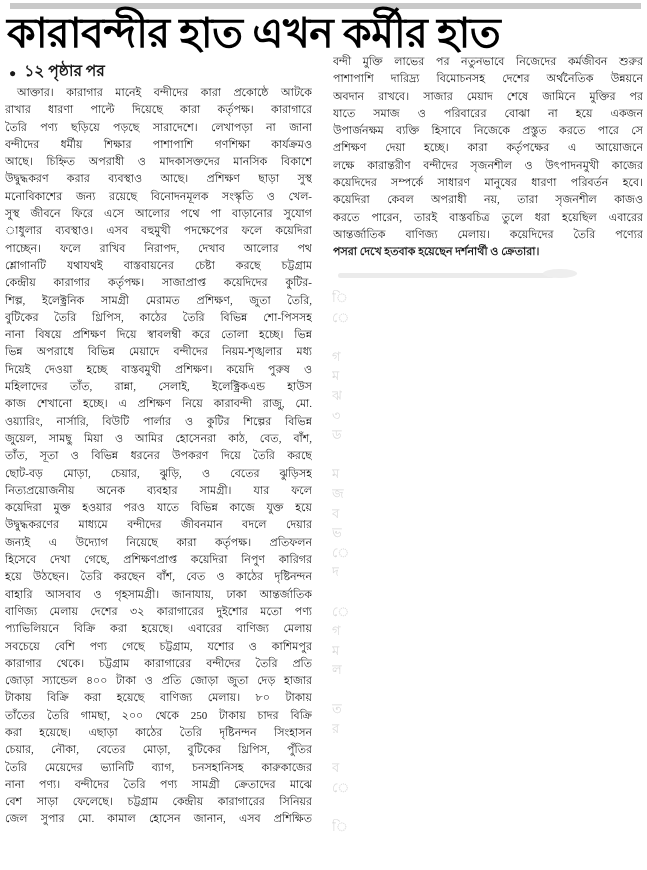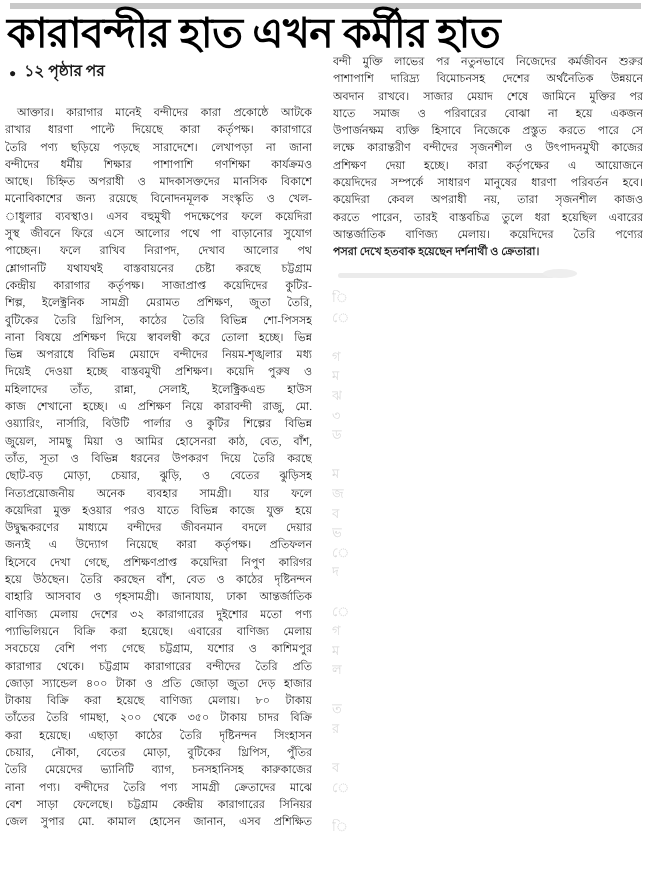--- a/index.html
+++ b/index.html
@@ -25,21 +25,21 @@
     display:flex;align-items:center;gap:8px;
     font-weight:700;font-size:15.5px;color:var(--ink,#111);
   }
   .subhead .bullet{font-size:12px;line-height:1;transform:translateY(1px);}
   .col{
     position:absolute;
     font-size:11px;line-height:17.3px;
     color:var(--ink,#191919);
     text-align:justify;
   }
-  .col-left{left:5px;top:84px;width:307px;margin-top:20px;}
+  .col-left{left:5px;top:84px;width:307px;}
   .col-right{left:333px;top:53px;width:310px;}
   .tl{
     text-align:justify;text-align-last:justify;
     height:17.3px;overflow:hidden;
   }
   .col-left .tl:first-child{text-indent:12px;}
   .col-right .tl:last-child{text-align-last:left;font-weight:bold;}
   .smudge{
     position:absolute;left:338px;top:273px;width:216px;height:5px;
     background:#ebebeb;border-radius:3px;
@@ -69,23 +69,24 @@
     <span class="bullet">●</span>
     <span>১২ পৃষ্ঠার পর</span>
   </div>
 
   <div class="col col-left">
       <div class="tl">আক্তার। কারাগার মানেই বন্দীদের কারা প্রকোষ্ঠে আটকে</div>
       <div class="tl">রাখার ধারণা পাল্টে দিয়েছে কারা কর্তৃপক্ষ। কারাগারে</div>
       <div class="tl">তৈরি পণ্য ছড়িয়ে পড়ছে সারাদেশে। লেখাপড়া না জানা</div>
       <div class="tl">বন্দীদের ধর্মীয় শিক্ষার পাশাপাশি গণশিক্ষা কার্যক্রমও</div>
       <div class="tl">আছে। চিহ্নিত অপরাধী ও মাদকাসক্তদের মানসিক বিকাশে</div>
+      <div class="tl">উদ্বুদ্ধকরণ করার ব্যবস্থাও আছে। প্রশিক্ষণ ছাড়া সুস্থ</div>
       <div class="tl">মনোবিকাশের জন্য রয়েছে বিনোদনমূলক সংস্কৃতি ও খেল-</div>
+      <div class="tl">সুস্থ জীবনে ফিরে এসে আলোর পথে পা বাড়ানোর সুযোগ</div>
       <div class="tl">াধুলার ব্যবস্থাও। এসব বহুমুখী পদক্ষেপের ফলে কয়েদিরা</div>
-      <div class="tl">সুস্থ জীবনে ফিরে এসে আলোর পথে পা বাড়ানোর সুযোগ</div>
       <div class="tl">পাচ্ছেন। ফলে রাখিব নিরাপদ, দেখাব আলোর পথ</div>
       <div class="tl">শ্লোগানটি যথাযথই বাস্তবায়নের চেষ্টা করছে চট্টগ্রাম</div>
       <div class="tl">কেন্দ্রীয় কারাগার কর্তৃপক্ষ। সাজাপ্রাপ্ত কয়েদিদের কুটির-</div>
       <div class="tl">শিল্প, ইলেক্ট্রনিক সামগ্রী মেরামত প্রশিক্ষণ, জুতা তৈরি,</div>
       <div class="tl">বুটিকের তৈরি থ্রিপিস, কাঠের তৈরি বিভিন্ন শো-পিসসহ</div>
       <div class="tl">নানা বিষয়ে প্রশিক্ষণ দিয়ে স্বাবলম্বী করে তোলা হচ্ছে। ভিন্ন</div>
       <div class="tl">ভিন্ন অপরাধে বিভিন্ন মেয়াদে বন্দীদের নিয়ম-শৃঙ্খলার মধ্য</div>
       <div class="tl">দিয়েই দেওয়া হচ্ছে বাস্তবমুখী প্রশিক্ষণ। কয়েদি পুরুষ ও</div>
       <div class="tl">মহিলাদের তাঁত, রান্না, সেলাই, ইলেক্ট্রিকএন্ড হাউস</div>
       <div class="tl">কাজ শেখানো হচ্ছে। এ প্রশিক্ষণ নিয়ে কারাবন্দী রাজু, মো.</div>
@@ -99,37 +100,37 @@
       <div class="tl">জন্যই এ উদ্যোগ নিয়েছে কারা কর্তৃপক্ষ। প্রতিফলন</div>
       <div class="tl">হিসেবে দেখা গেছে, প্রশিক্ষণপ্রাপ্ত কয়েদিরা নিপুণ কারিগর</div>
       <div class="tl">হয়ে উঠছেন। তৈরি করছেন বাঁশ, বেত ও কাঠের দৃষ্টিনন্দন</div>
       <div class="tl">বাহারি আসবাব ও গৃহসামগ্রী। জানাযায়, ঢাকা আন্তর্জাতিক</div>
       <div class="tl">বাণিজ্য মেলায় দেশের ৩২ কারাগারের দুইশোর মতো পণ্য</div>
       <div class="tl">প্যাভিলিয়নে বিক্রি করা হয়েছে। এবারের বাণিজ্য মেলায়</div>
       <div class="tl">সবচেয়ে বেশি পণ্য গেছে চট্টগ্রাম, যশোর ও কাশিমপুর</div>
       <div class="tl">কারাগার থেকে। চট্টগ্রাম কারাগারের বন্দীদের তৈরি প্রতি</div>
       <div class="tl">জোড়া স্যান্ডেল ৪০০ টাকা ও প্রতি জোড়া জুতা দেড় হাজার</div>
       <div class="tl">টাকায় বিক্রি করা হয়েছে বাণিজ্য মেলায়। ৮০ টাকায়</div>
-      <div class="tl">তাঁতের তৈরি গামছা, ২০০ থেকে ৩৫০ টাকায় চাদর বিক্রি</div>
+      <div class="tl">তাঁতের তৈরি গামছা, ২০০ থেকে 250 টাকায় চাদর বিক্রি</div>
       <div class="tl">করা হয়েছে। এছাড়া কাঠের তৈরি দৃষ্টিনন্দন সিংহাসন</div>
       <div class="tl">চেয়ার, নৌকা, বেতের মোড়া, বুটিকের থ্রিপিস, পুঁতির</div>
       <div class="tl">তৈরি মেয়েদের ভ্যানিটি ব্যাগ, চনসহানিসহ কারুকাজের</div>
       <div class="tl">নানা পণ্য। বন্দীদের তৈরি পণ্য সামগ্রী ক্রেতাদের মাঝে</div>
       <div class="tl">বেশ সাড়া ফেলেছে। চট্টগ্রাম কেন্দ্রীয় কারাগারের সিনিয়র</div>
       <div class="tl">জেল সুপার মো. কামাল হোসেন জানান, এসব প্রশিক্ষিত</div>
     </div>
 
   <div class="col col-right">
       <div class="tl">বন্দী মুক্তি লাভের পর নতুনভাবে নিজেদের কর্মজীবন শুরুর</div>
       <div class="tl">পাশাপাশি দারিদ্র্য বিমোচনসহ দেশের অর্থনৈতিক উন্নয়নে</div>
       <div class="tl">অবদান রাখবে। সাজার মেয়াদ শেষে জামিনে মুক্তির পর</div>
       <div class="tl">যাতে সমাজ ও পরিবারের বোঝা না হয়ে একজন</div>
       <div class="tl">উপার্জনক্ষম ব্যক্তি হিসাবে নিজেকে প্রস্তুত করতে পারে সে</div>
+      <div class="tl">প্রশিক্ষণ দেয়া হচ্ছে। কারা কর্তৃপক্ষের এ আয়োজনে</div>
       <div class="tl">লক্ষে কারান্তরীণ বন্দীদের সৃজনশীল ও উৎপাদনমুখী কাজের</div>
-      <div class="tl">প্রশিক্ষণ দেয়া হচ্ছে। কারা কর্তৃপক্ষের এ আয়োজনে</div>
       <div class="tl">কয়েদিদের সম্পর্কে সাধারণ মানুষের ধারণা পরিবর্তন হবে।</div>
       <div class="tl">কয়েদিরা কেবল অপরাধী নয়, তারা সৃজনশীল কাজও</div>
       <div class="tl">করতে পারেন, তারই বাস্তবচিত্র তুলে ধরা হয়েছিল এবারের</div>
       <div class="tl">আন্তর্জাতিক বাণিজ্য মেলায়। কয়েদিদের তৈরি পণ্যের</div>
       <div class="tl">পসরা দেখে হতবাক হয়েছেন দর্শনার্থী ও ক্রেতারা।</div>
     </div>
 
   <div class="smudge"></div>
   <div class="smudge2"></div>
 

